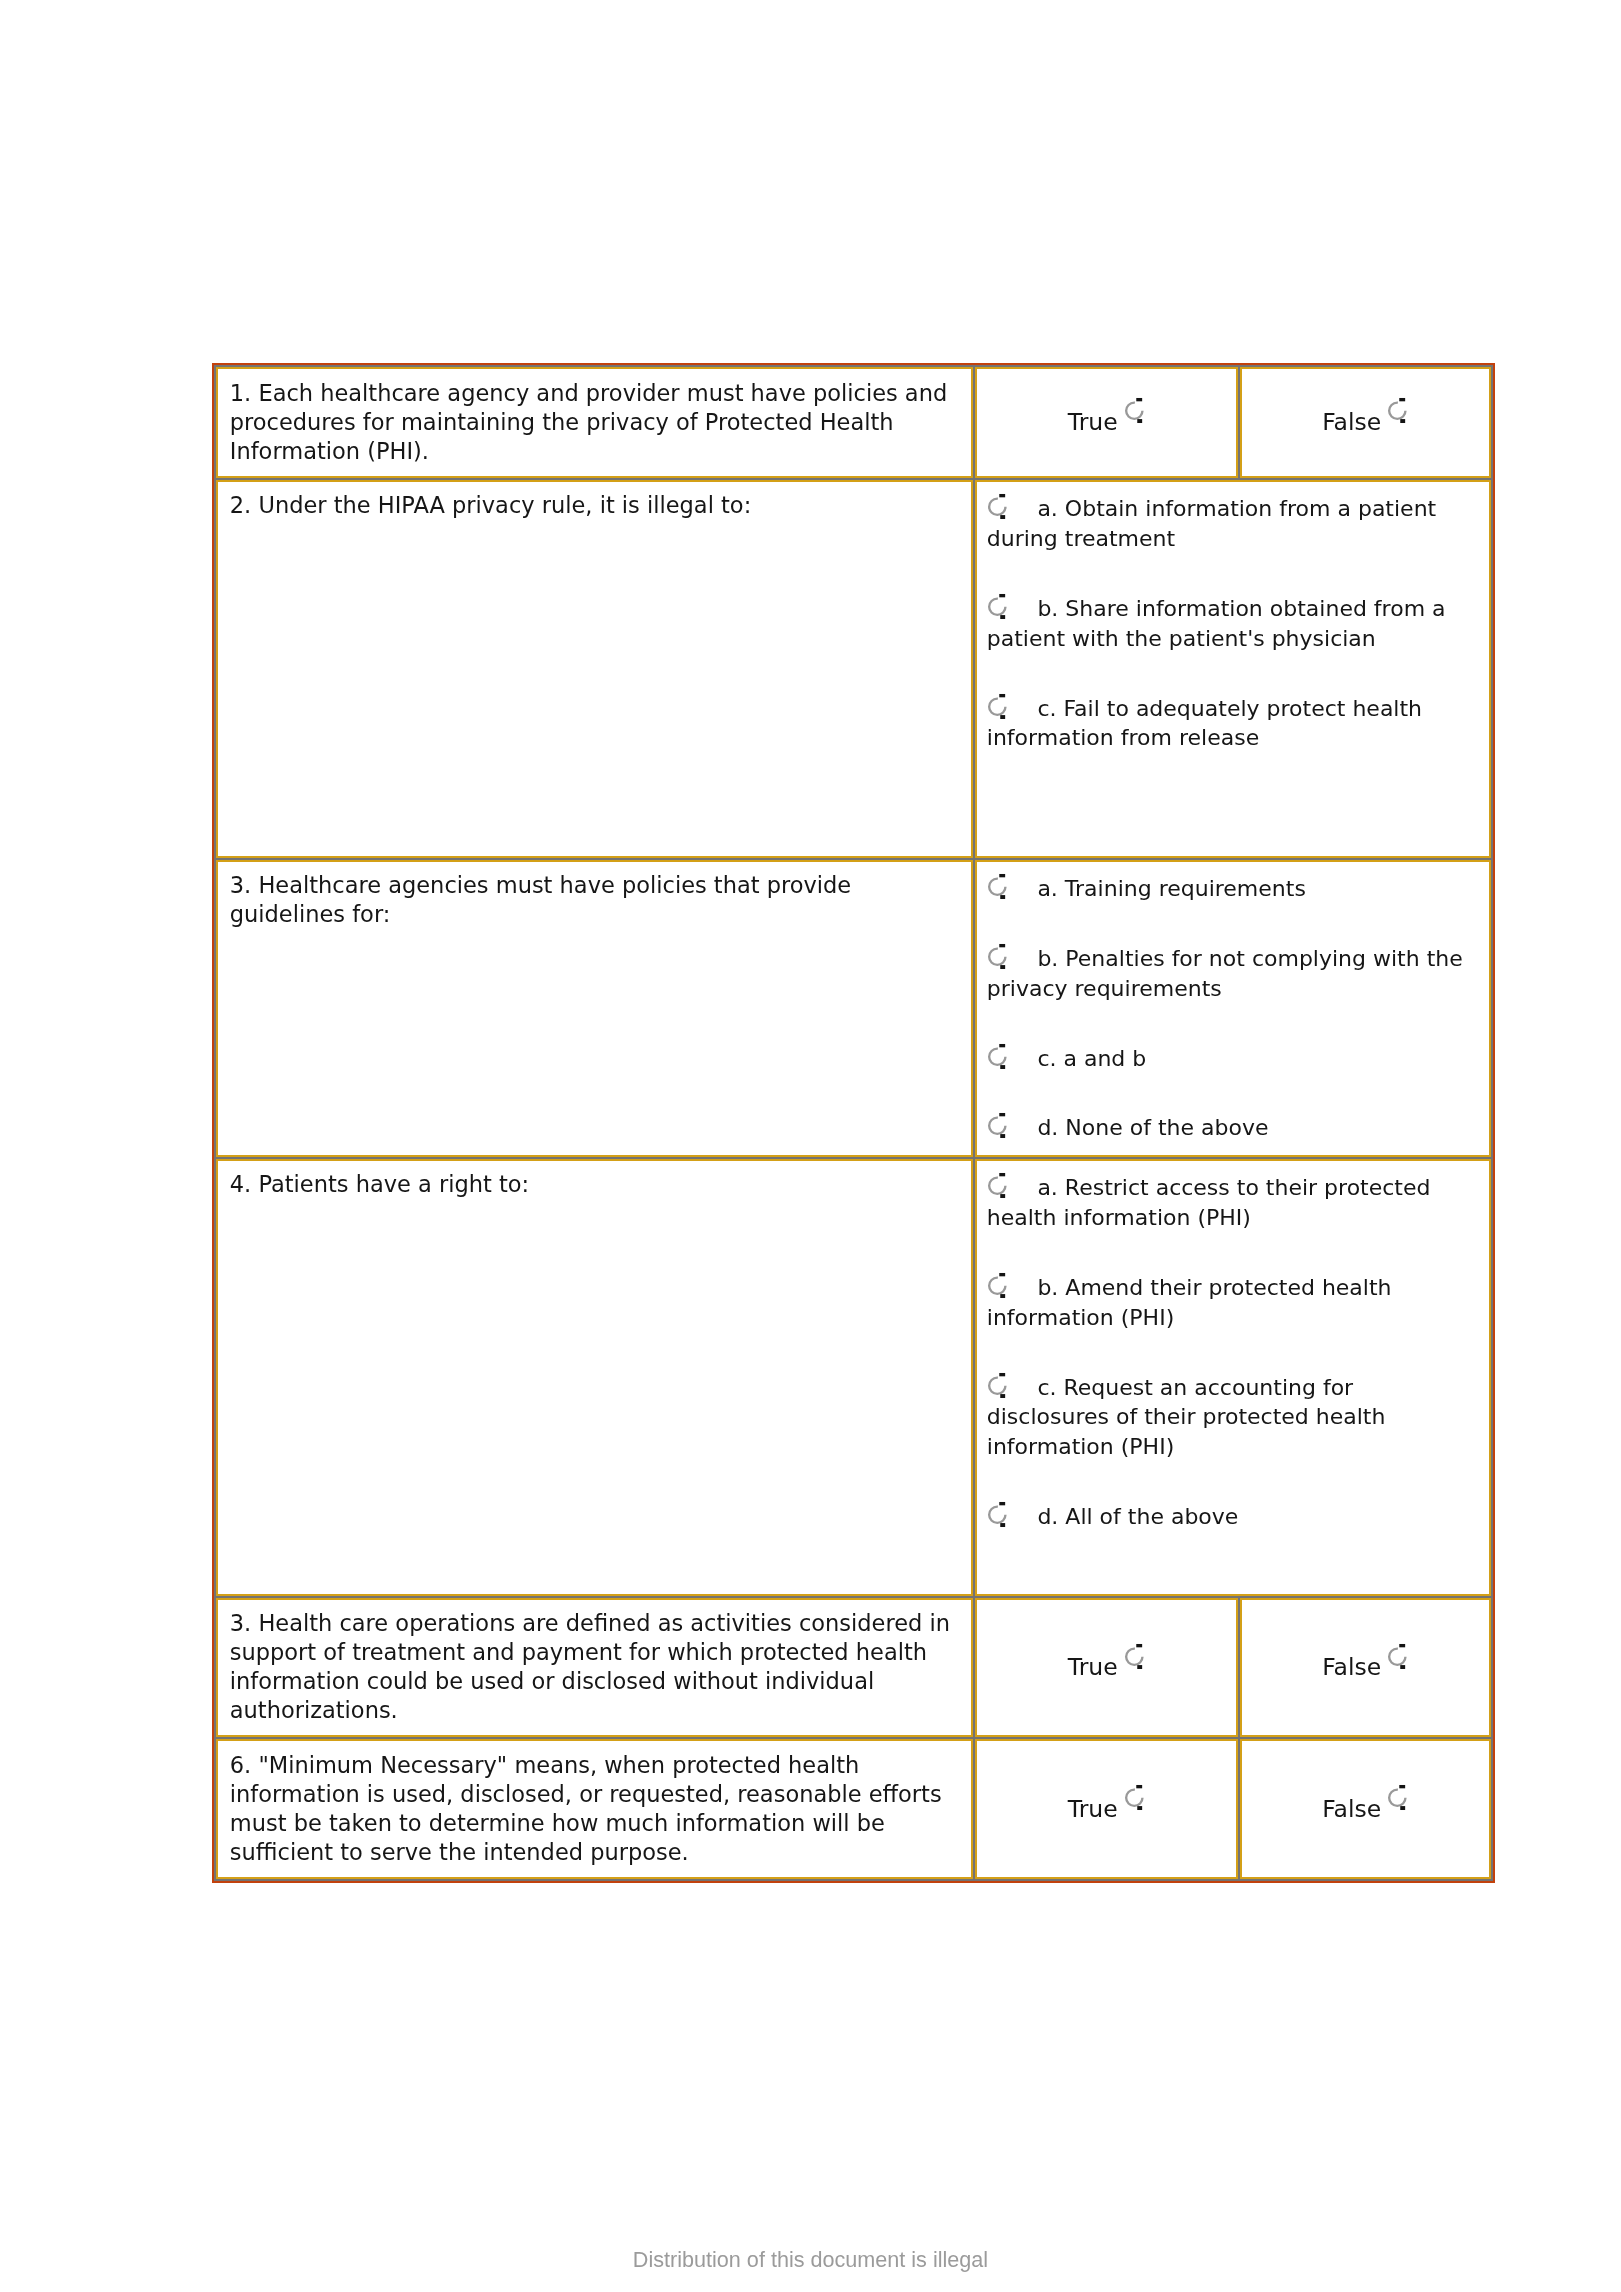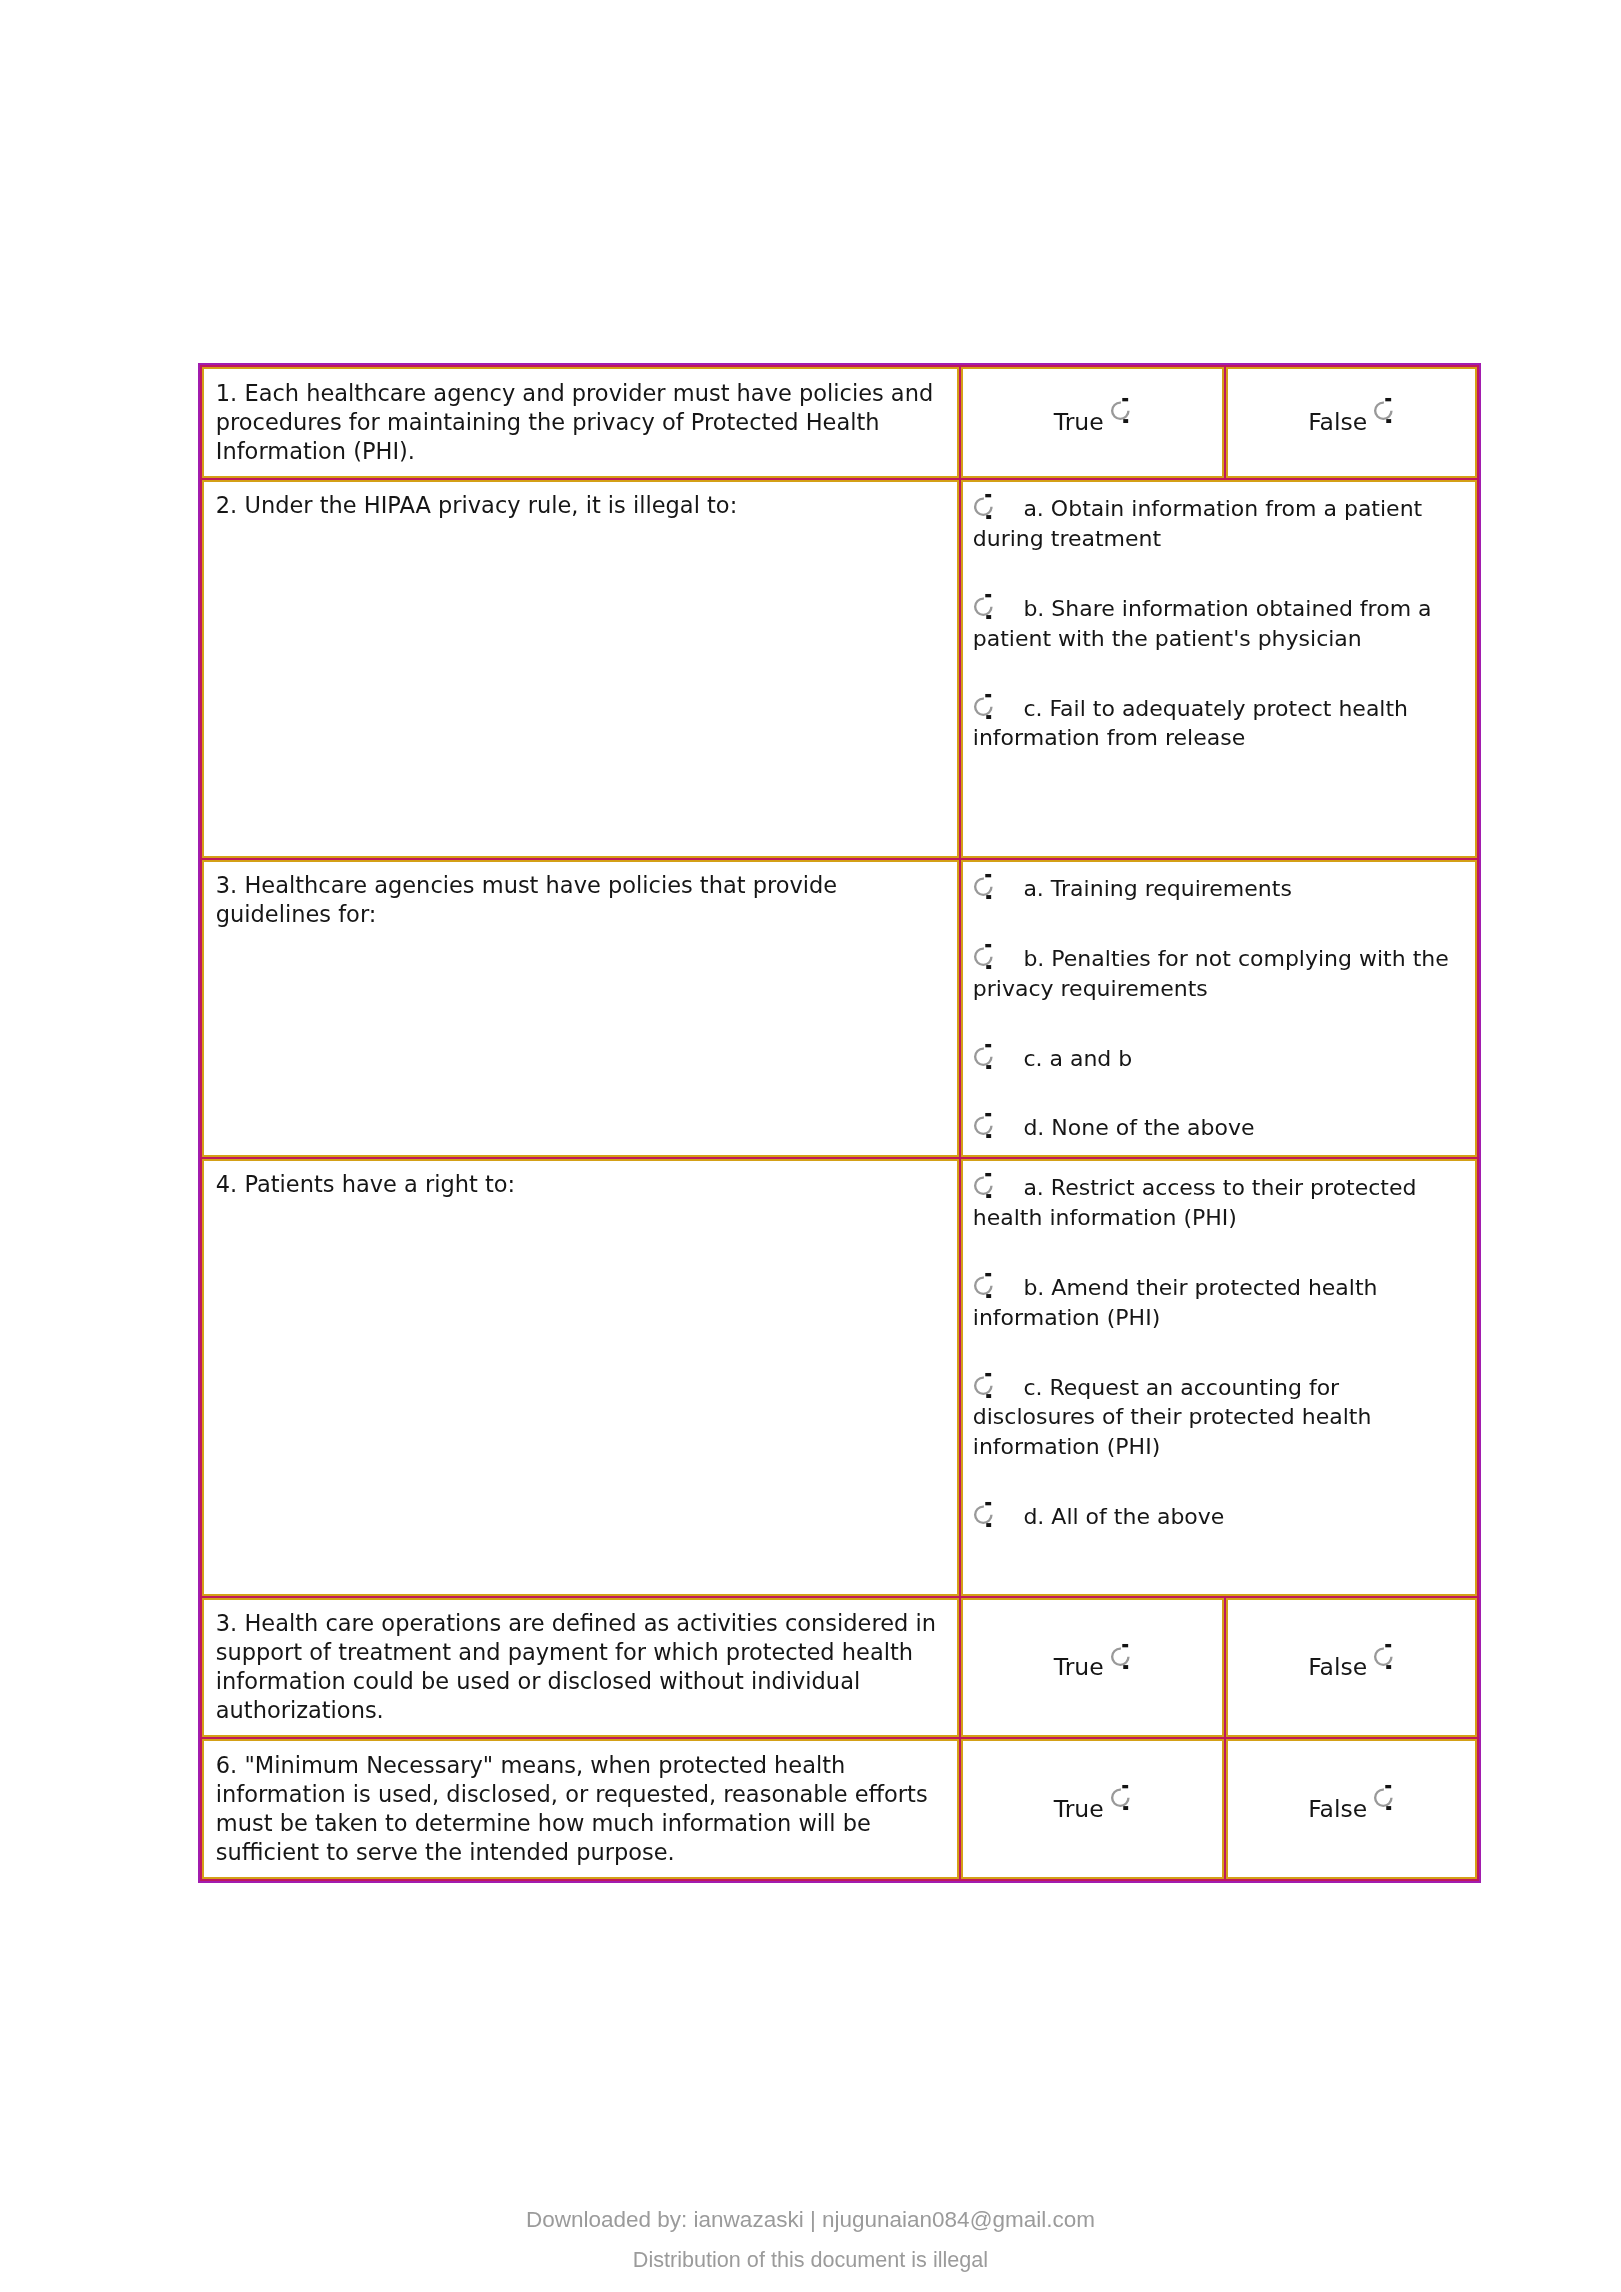--- a/index.html
+++ b/index.html
@@ -30,27 +30,27 @@
     font-family:"Liberation Serif", serif;
     font-weight:bold;
     font-size:61px;
     line-height:78px;
     color:#000000;
     letter-spacing:-0.5px;
   }
   
   table.quiz{
     position:absolute;
-    left:198px; top:363px;
+    left:212px; top:363px;
     width:1280px;
     table-layout:fixed;
     border-collapse:separate;
     border-spacing:2px;
-    border:2px solid #a21caf;
-    background:#be185d;
+    border:2px solid #c2410c;
+    background:#737373;
   }
   col.c-q{width:757px;}
   col.c-t{width:263px;}
   col.c-f{width:251px;}
   td{
     border:2px solid #D4A017;
     box-sizing:border-box;
     background:#ffffff;
   }
   td.q-cell{
@@ -280,17 +280,16 @@
     <circle cx="10.5" cy="14" r="8.3" fill="none" stroke="#999999" stroke-width="2.4" stroke-dasharray="39.5 12.7"></circle>
     <rect x="12.5" y="1" width="6" height="3.4" fill="#141414"></rect>
     <rect x="13.5" y="22.5" width="5" height="4" fill="#141414"></rect>
   </svg>
 </span></span></span>
     </td>
   </tr>
 </tbody>
   </table>
 
-  <div class="footer-line l1">Downloaded by: ianwazaski | njugunaian084@gmail.com</div>
   <div class="footer-line l2">Distribution of this document is illegal</div>
 
 </div>
 
 
 </body></html>

